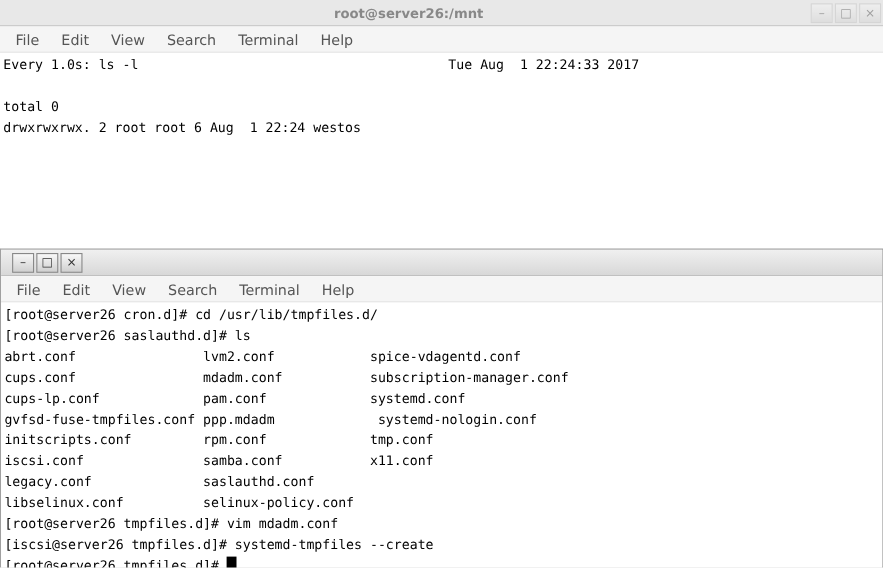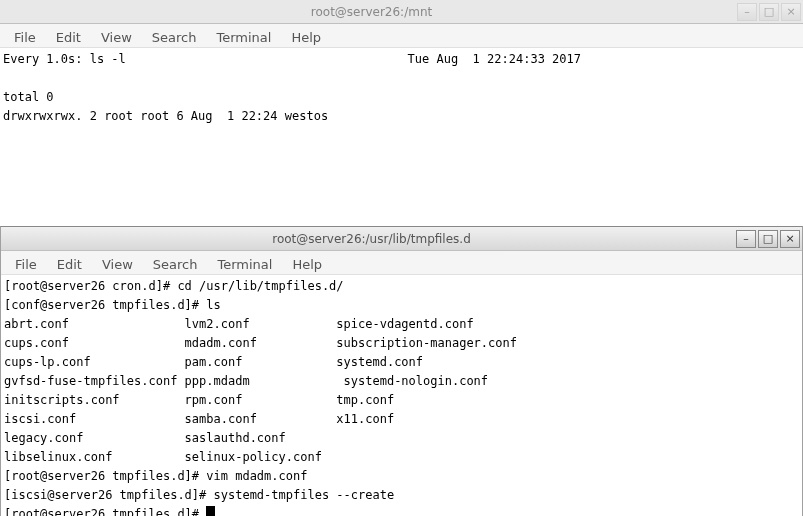--- a/index.html
+++ b/index.html
@@ -22,21 +22,21 @@
     background: linear-gradient(#f0f0f0, #d8d8d8);
     display: flex;
     align-items: center;
     border-bottom: 1px solid #c0c0c0;
     font-size: 12px;
     color: #555;
   }
   .title-text {
     flex: 1;
     text-align: center;
-    font-weight: normal;
+    font-weight: bold;
     white-space: nowrap;
     overflow: hidden;
   }
   .title-icons {
     display: flex;
     gap: 0;
     padding-right: 2px;
   }
   .win-btn {
     width: 20px;
@@ -132,21 +132,20 @@
   <div class="terminal"><span>Every 1.0s: ls -l</span><span>                                       </span><span>Tue Aug  1 22:24:33 2017</span>
 
 <span>total 0</span>
 <span>drwxrwxrwx. 2 root root 6 Aug  1 22:24 westos</span>
 </div>
 </div>
 
 <div class="window" id="win2">
   <div class="titlebar">
     <div style="width:8px"></div>
-    <div class="title-text">root@server26:/usr/lib/tmpfiles.d</div>
     <div class="title-icons">
       <div class="win-btn">
           <span>–</span>
         </div>
       <div class="win-btn">
           <span>□</span>
         </div>
       <div class="win-btn">
           <span>×</span>
         </div>
@@ -154,21 +153,21 @@
   </div>
   <div class="menubar">
     <div class="menu-item">File</div>
     <div class="menu-item">Edit</div>
     <div class="menu-item">View</div>
     <div class="menu-item">Search</div>
     <div class="menu-item">Terminal</div>
     <div class="menu-item">Help</div>
   </div>
   <div class="terminal"><span>[root@server26 cron.d]# cd /usr/lib/tmpfiles.d/</span>
-<span>[conf@server26 tmpfiles.d]# ls</span>
+<span>[root@server26 saslauthd.d]# ls</span>
 <span>abrt.conf                lvm2.conf            spice-vdagentd.conf</span>
 <span>cups.conf                mdadm.conf           subscription-manager.conf</span>
 <span>cups-lp.conf             pam.conf             systemd.conf</span>
 <span>gvfsd-fuse-tmpfiles.conf ppp.mdadm             systemd-nologin.conf</span>
 <span>initscripts.conf         rpm.conf             tmp.conf</span>
 <span>iscsi.conf               samba.conf           x11.conf</span>
 <span>legacy.conf              saslauthd.conf</span>
 <span>libselinux.conf          selinux-policy.conf</span>
 <span>[root@server26 tmpfiles.d]# vim mdadm.conf</span>
 <span>[iscsi@server26 tmpfiles.d]# systemd-tmpfiles --create</span>

